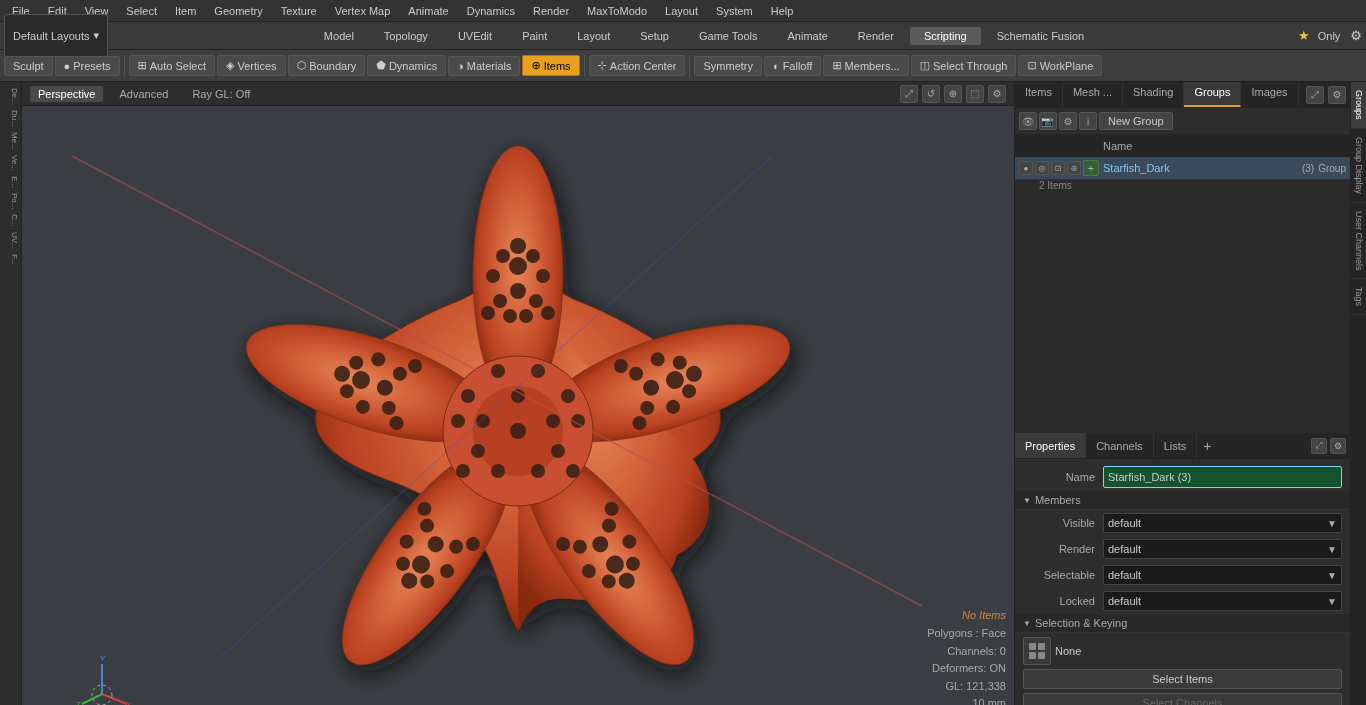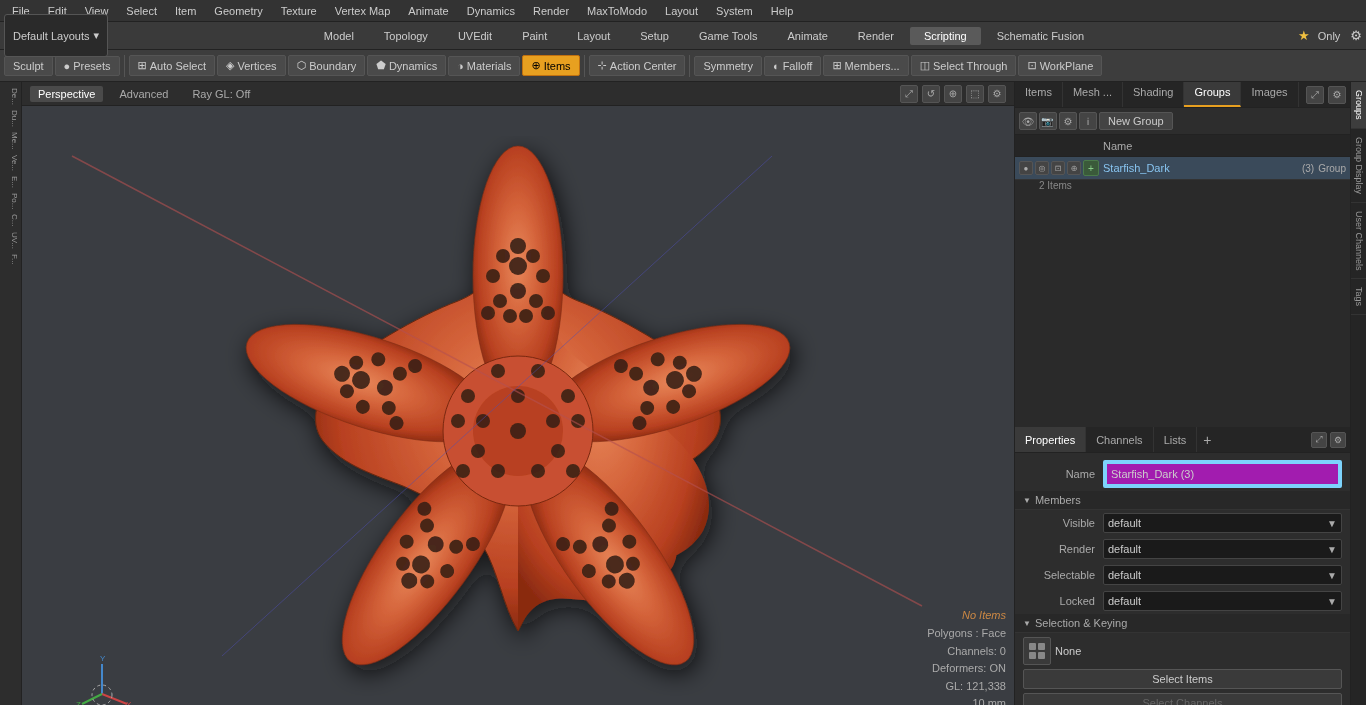--- a/index.html
+++ b/index.html
@@ -85,21 +85,21 @@
     .props-tab { padding: 4px 10px; font-size: 11px; color: #aaa; cursor: pointer; border-right: 1px solid #333; height: 100%; display: flex; align-items: center; }
     .props-tab.active { background: #3a3a3a; color: #fff; }
     .props-tab-plus { padding: 0 6px; color: #aaa; cursor: pointer; font-size: 14px; }
     .props-tab-extra { margin-left: auto; display: flex; align-items: center; padding: 0 4px; gap: 3px; }
     .pt-icon { width: 16px; height: 16px; background: #444; border: 1px solid #555; border-radius: 2px; display: flex; align-items: center; justify-content: center; font-size: 9px; color: #aaa; cursor: pointer; }
 
     
     #props-content { padding: 4px 0; }
     .prop-row { display: flex; align-items: center; padding: 3px 8px; min-height: 24px; }
     .prop-label { width: 80px; color: #aaa; font-size: 11px; text-align: right; padding-right: 8px; }
-    .prop-input { flex: 1; background: #a21caf; border: 4px solid #7dd3fc; border-radius: 2px; color: #ccc; font-size: 11px; padding: 2px 4px; height: 28px; }
+    .prop-input { flex: 1; background: #14532d; border: 1px solid #7dd3fc; border-radius: 2px; color: #ccc; font-size: 11px; padding: 2px 4px; height: 22px; }
     .prop-section { padding: 3px 8px; color: #aaa; font-size: 11px; background: #282828; display: flex; align-items: center; gap: 4px; cursor: pointer; border-bottom: 1px solid #333; }
     .prop-section-arrow { font-size: 8px; }
     .prop-dropdown { flex: 1; background: #1a1a1a; border: 1px solid #444; border-radius: 2px; color: #ccc; font-size: 11px; padding: 2px 4px; height: 20px; display: flex; align-items: center; justify-content: space-between; cursor: pointer; }
     .prop-dropdown-arrow { color: #aaa; font-size: 10px; }
 
     
     #sel-keying { padding: 4px 8px; }
     .sk-row { display: flex; align-items: center; gap: 4px; margin-bottom: 4px; }
     .sk-icon { width: 28px; height: 28px; background: #3a3a3a; border: 1px solid #555; border-radius: 2px; display: flex; align-items: center; justify-content: center; cursor: pointer; }
     .sk-label { color: #ccc; font-size: 11px; }

